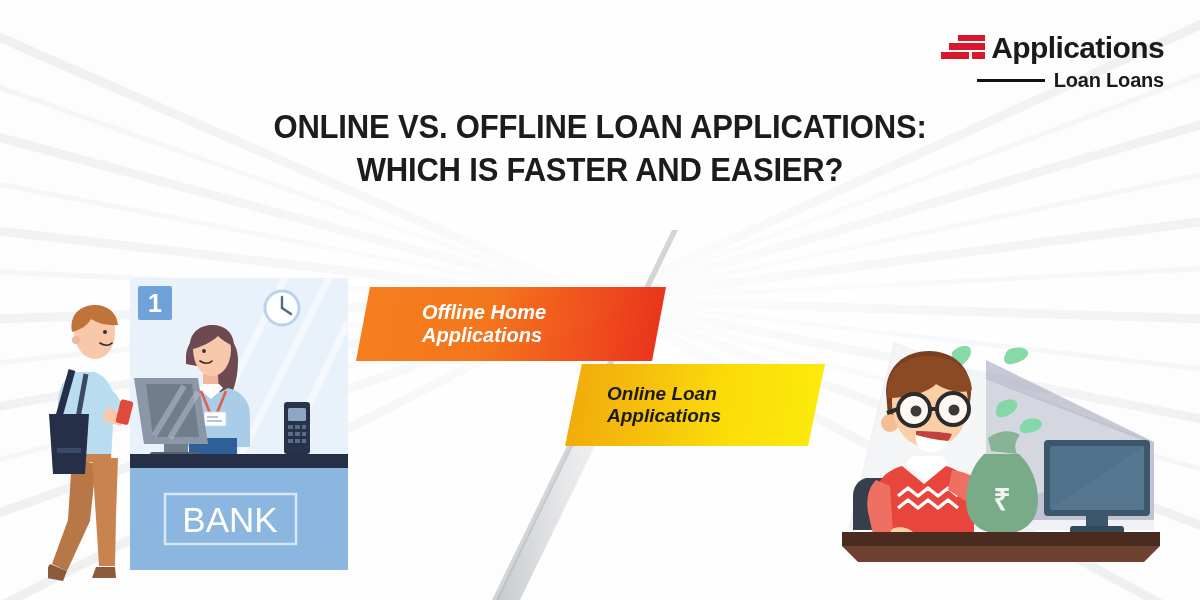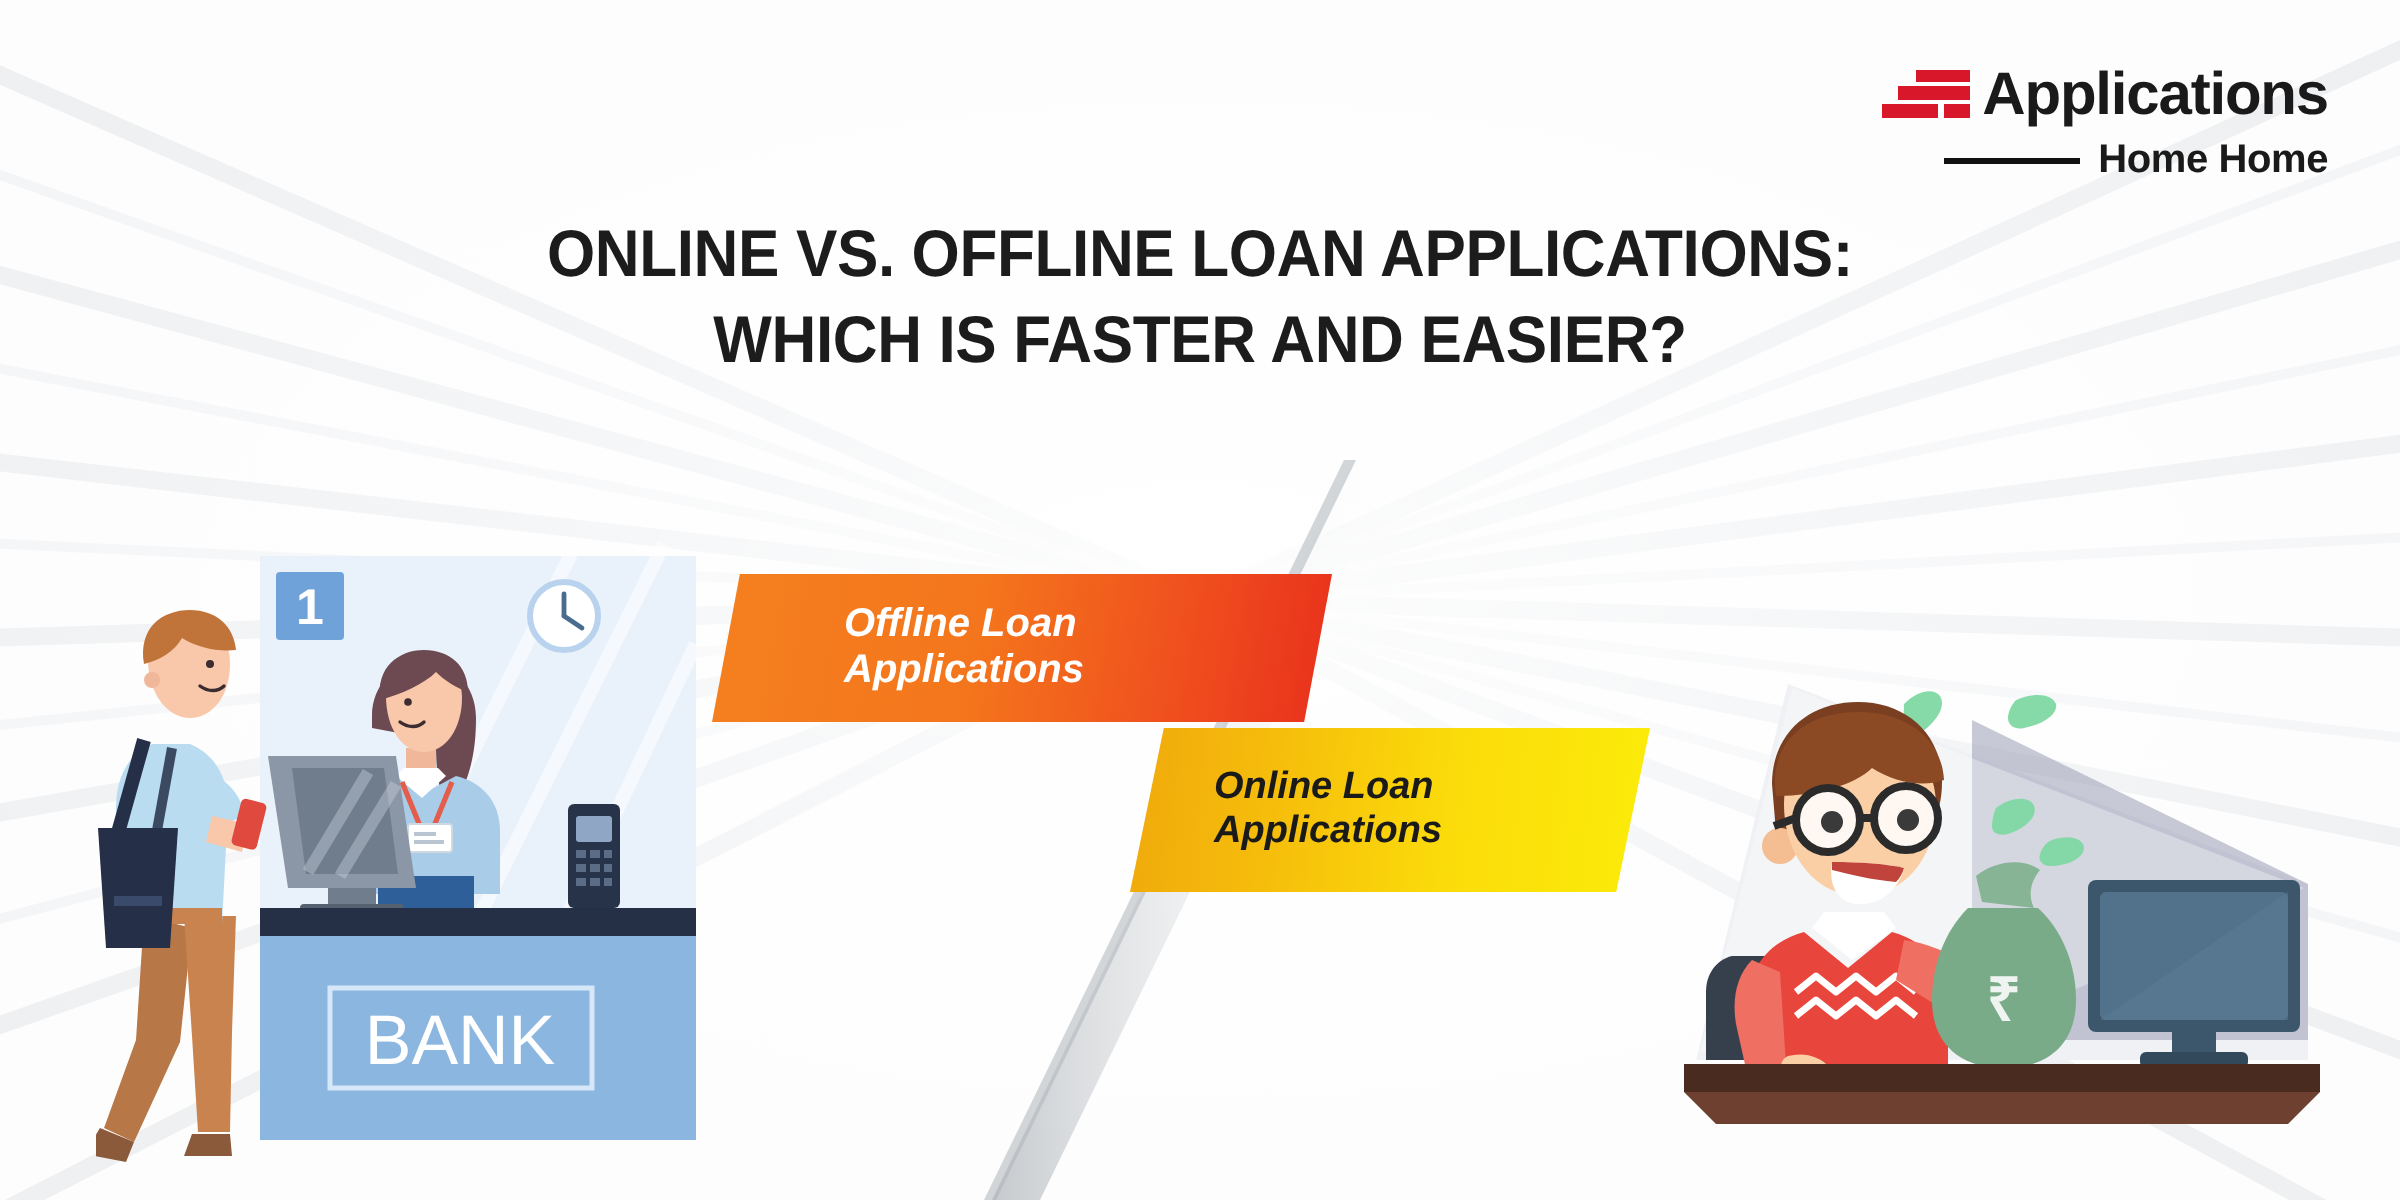--- a/index.html
+++ b/index.html
@@ -139,21 +139,21 @@
       <span class="logo-mark">
         <i class="b1"></i>
           <i class="b2"></i>
           <i class="b3"></i>
           <i class="b4"></i>
       </span>
       <span class="logo-word">Applications</span>
     </div>
     <div class="logo-bottom">
       <span class="logo-rule"></span>
-      <span class="logo-sub">Home Home</span>
+      <span class="logo-sub">Loan Loans</span>
     </div>
   </div>
 
   <h1 class="headline">
     <span>ONLINE VS. OFFLINE LOAN APPLICATIONS:</span><br>
     <span>WHICH IS FASTER AND EASIER?</span>
   </h1>
 
   <div class="divider">
     <svg width="1200" height="600" viewBox="0 0 1200 600">
@@ -352,21 +352,21 @@
         <path d="M148 124c-12 12-18 29-18 46 0 22 14 34 36 34s36-12 36-34c0-18-7-35-19-46z" fill="#7aab89"></path>
         <text x="166" y="180" font-family="Liberation Sans, sans-serif" font-size="30" font-weight="bold" fill="#f0f4f1" text-anchor="middle">₹</text>
       </g>
 
       <rect x="6" y="202" width="318" height="14" fill="#4a2b20"></rect>
       <path d="M6 216h318l-16 16H22z" fill="#6d4030"></path>
     </svg>
   </div>
 
   <div class="banner banner-offline">
-    <span>Offline Loan
+    <span>Offline Home
 Applications</span>
   </div>
 
   <div class="banner banner-online">
     <span>Online Loan
 Applications</span>
   </div>
 
 </div>
 

